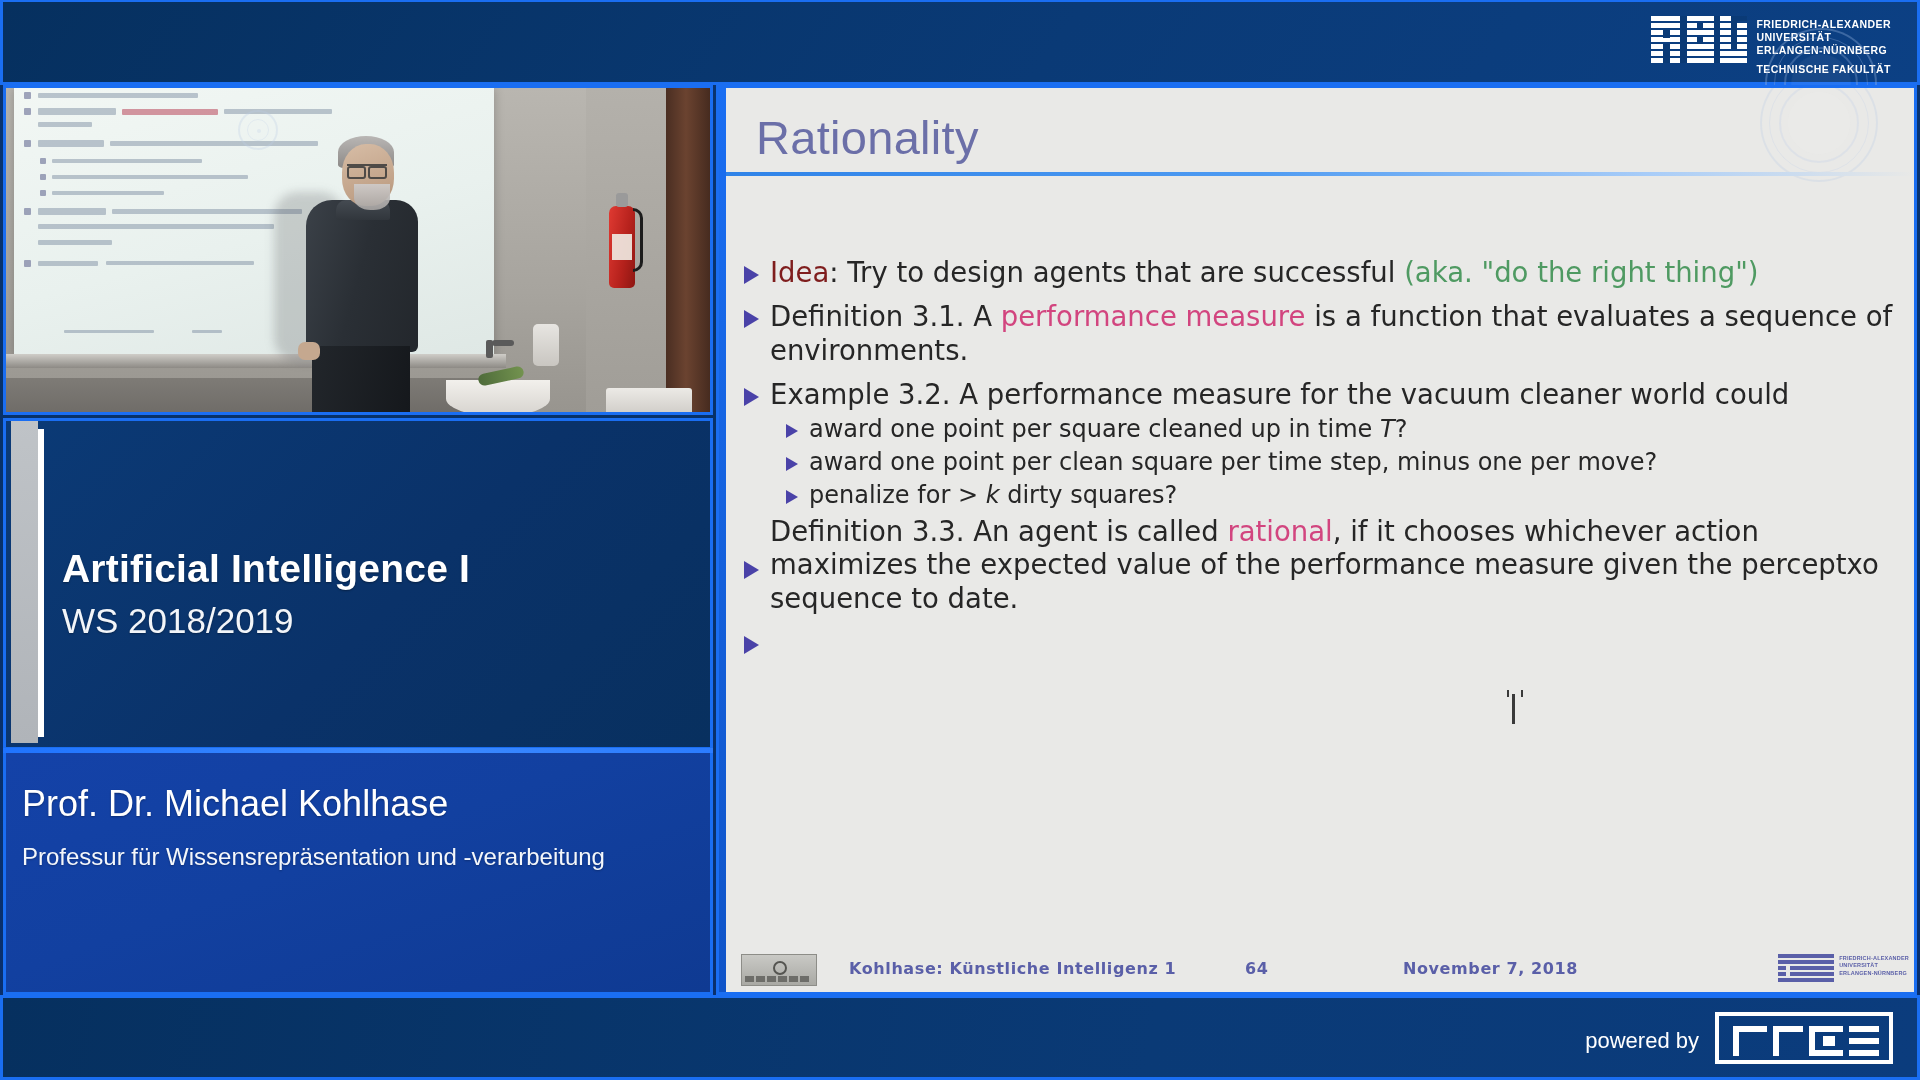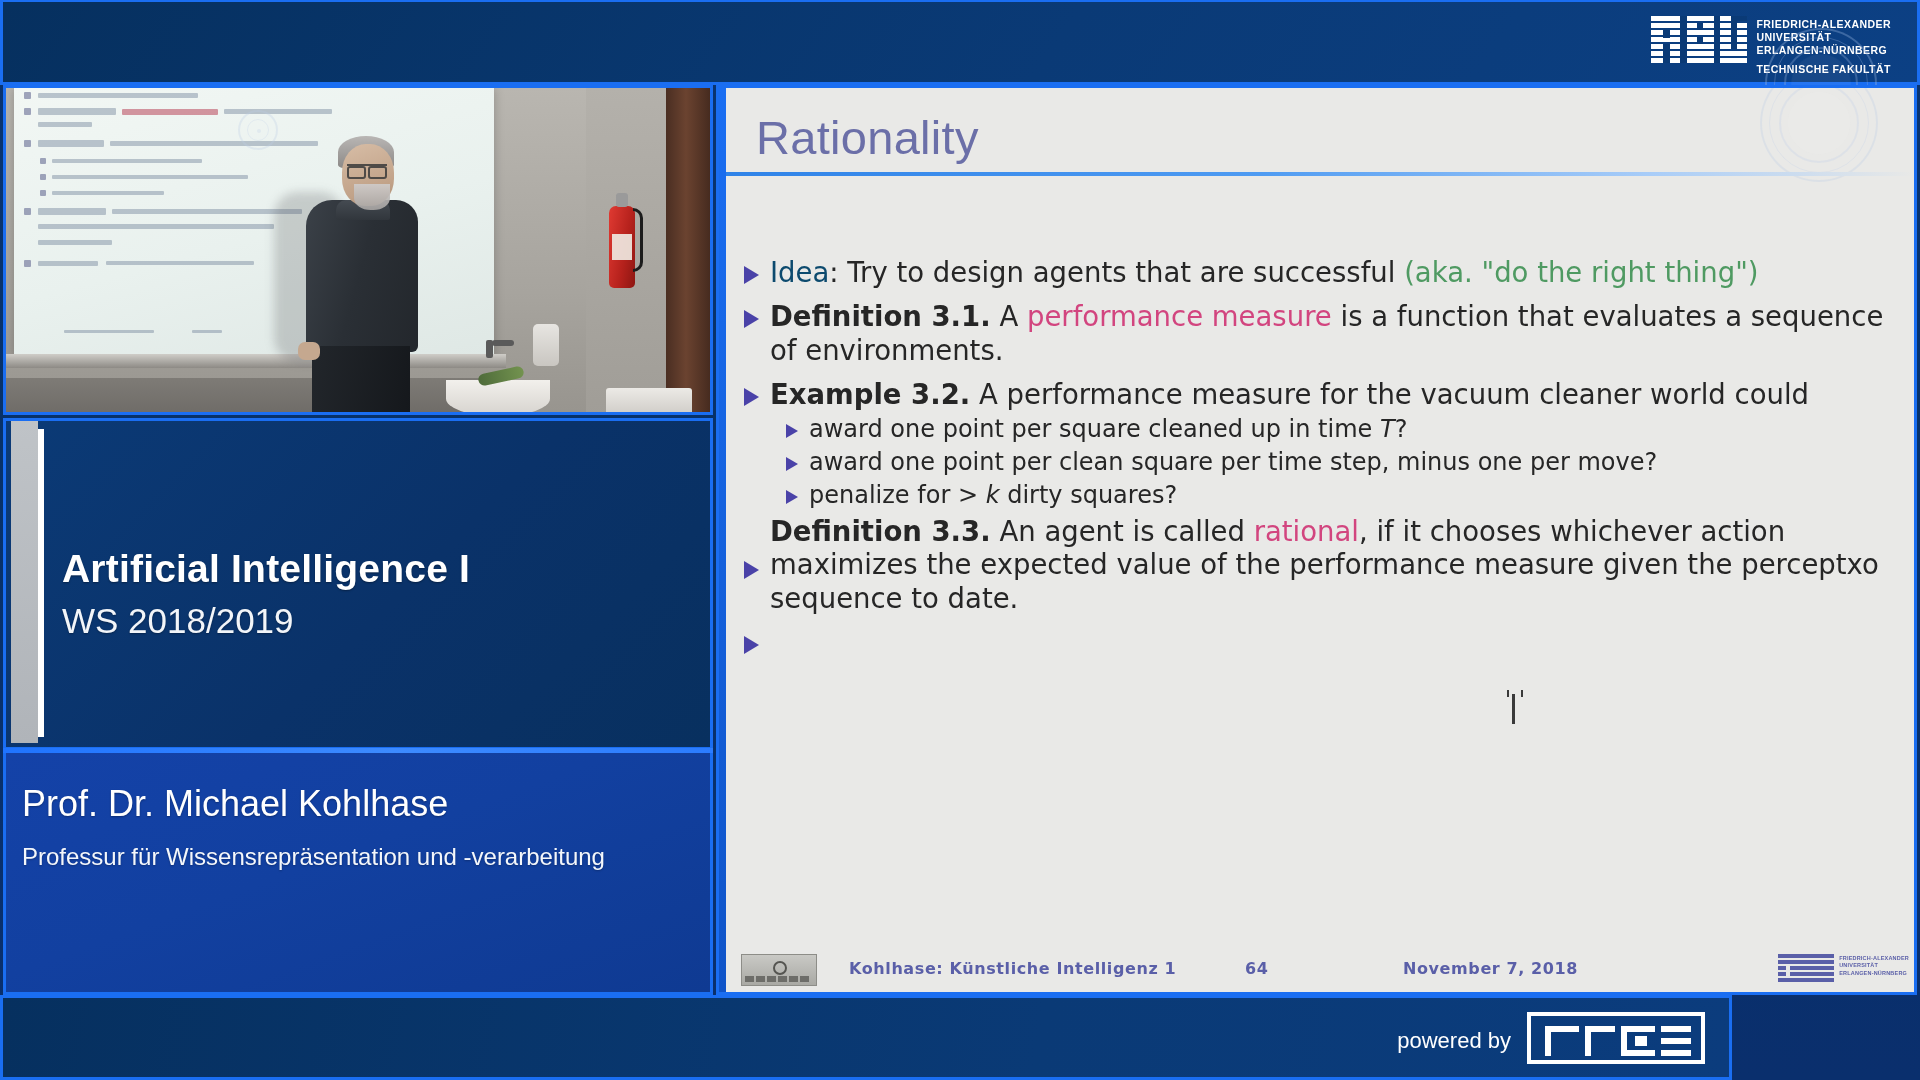--- a/index.html
+++ b/index.html
@@ -288,22 +288,22 @@
   .tri.sub{
     border-left-width:12px; border-top-width:7px; border-bottom-width:7px;
     margin-top:9px;
   }
   .btext{
     font-size:27.5px; line-height:1.21; color:#262626;
     font-family:"DejaVu Sans", sans-serif;
   }
   .btext.sub{ font-size:24px; }
   .sublist{ margin-left:42px; margin-top:2px; }
-  .bold{ font-weight:bold; }
-  .kw-blue{ color:#0c4a6e; }
+  .bold{ font-weight:normal; }
+  .kw-blue{ color:#7f1d1d; }
   .kw-pink{ color:#d2457f; }
   .kw-green{ color:#4f9a62; }
   .ital{ font-style:italic; }
   .row-gap{ margin-top:11px; }
   .row-gap-lg{ margin-top:5px;align-items:center; }
 
   
   #cursor{
     position:absolute; left:786px; top:606px; width:3px; height:30px;
     background:#3a3a3a;
@@ -348,21 +348,21 @@
   .ffau-mark{ width:56px; }
   .ffau-row{ display:flex; height:4px; margin-bottom:2px; }
   .ffau-seg{ background:#5a5fa8; height:4px; }
   .ffau-words{
     color:#5a5fa8; font-size:5.5px; font-weight:bold; line-height:1.35;
     padding-top:1px; letter-spacing:.2px;
   }
 
   
   #bottom-bar{
-    position:absolute; left:0; bottom:0; width:1732px; height:85px;
+    position:absolute; left:0; bottom:0; width:1920px; height:85px;
     background:linear-gradient(100deg,#06305f 0%,#0a3a76 60%,#0b3c7d 100%);
     border:3px solid #1a6ef2;
   }
   #powered-by{
     position:absolute; right:218px; top:30px;
     color:#ffffff; font-size:22px; font-weight:400;
   }
   #rrze-logo{
     position:absolute; right:24px; top:14px;
     width:178px; height:52px;

